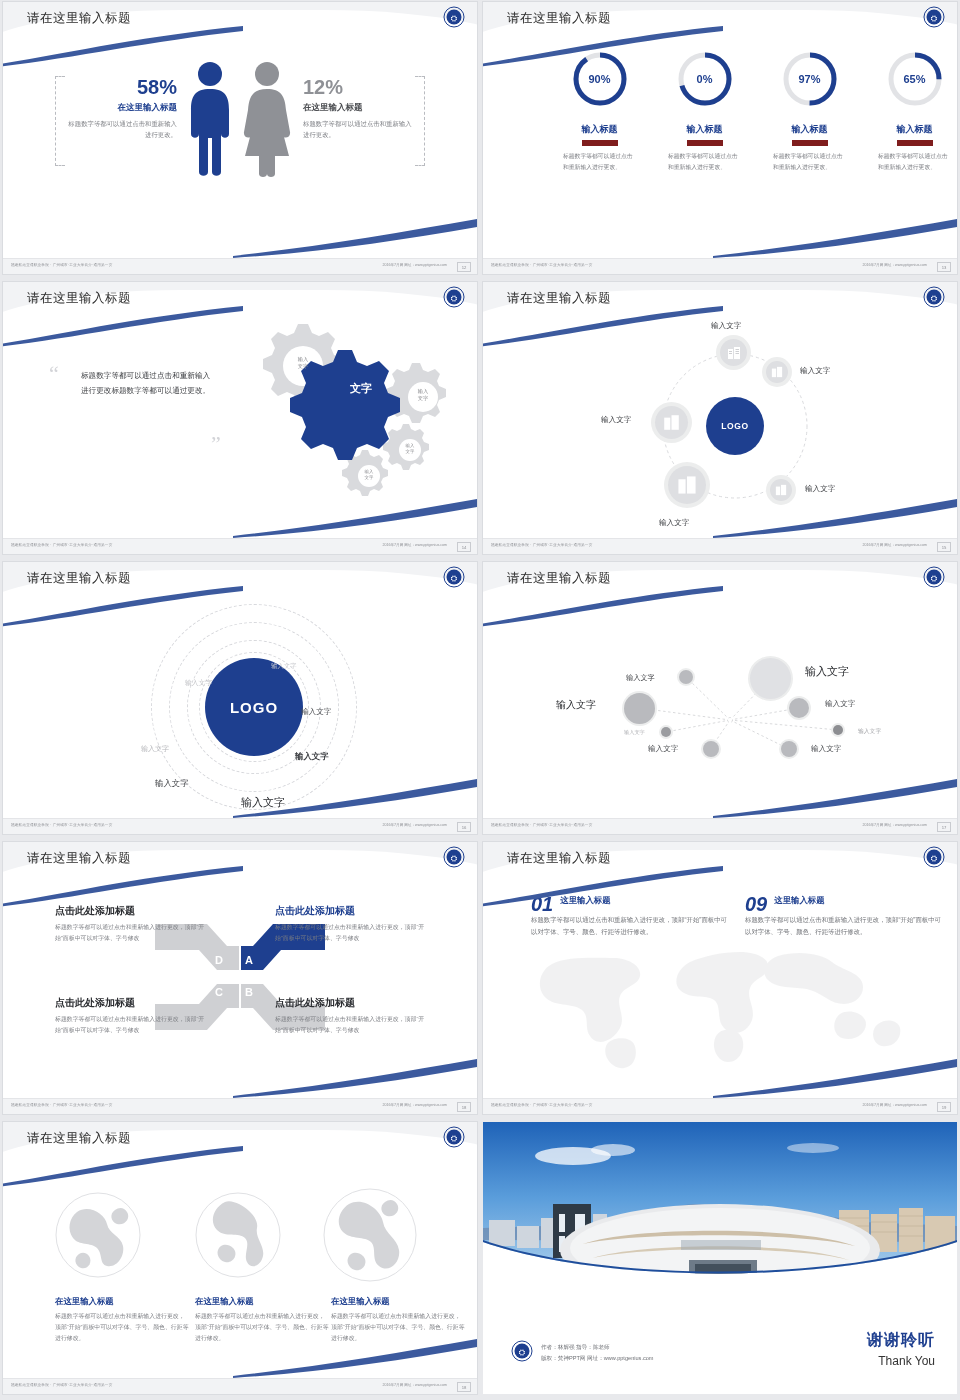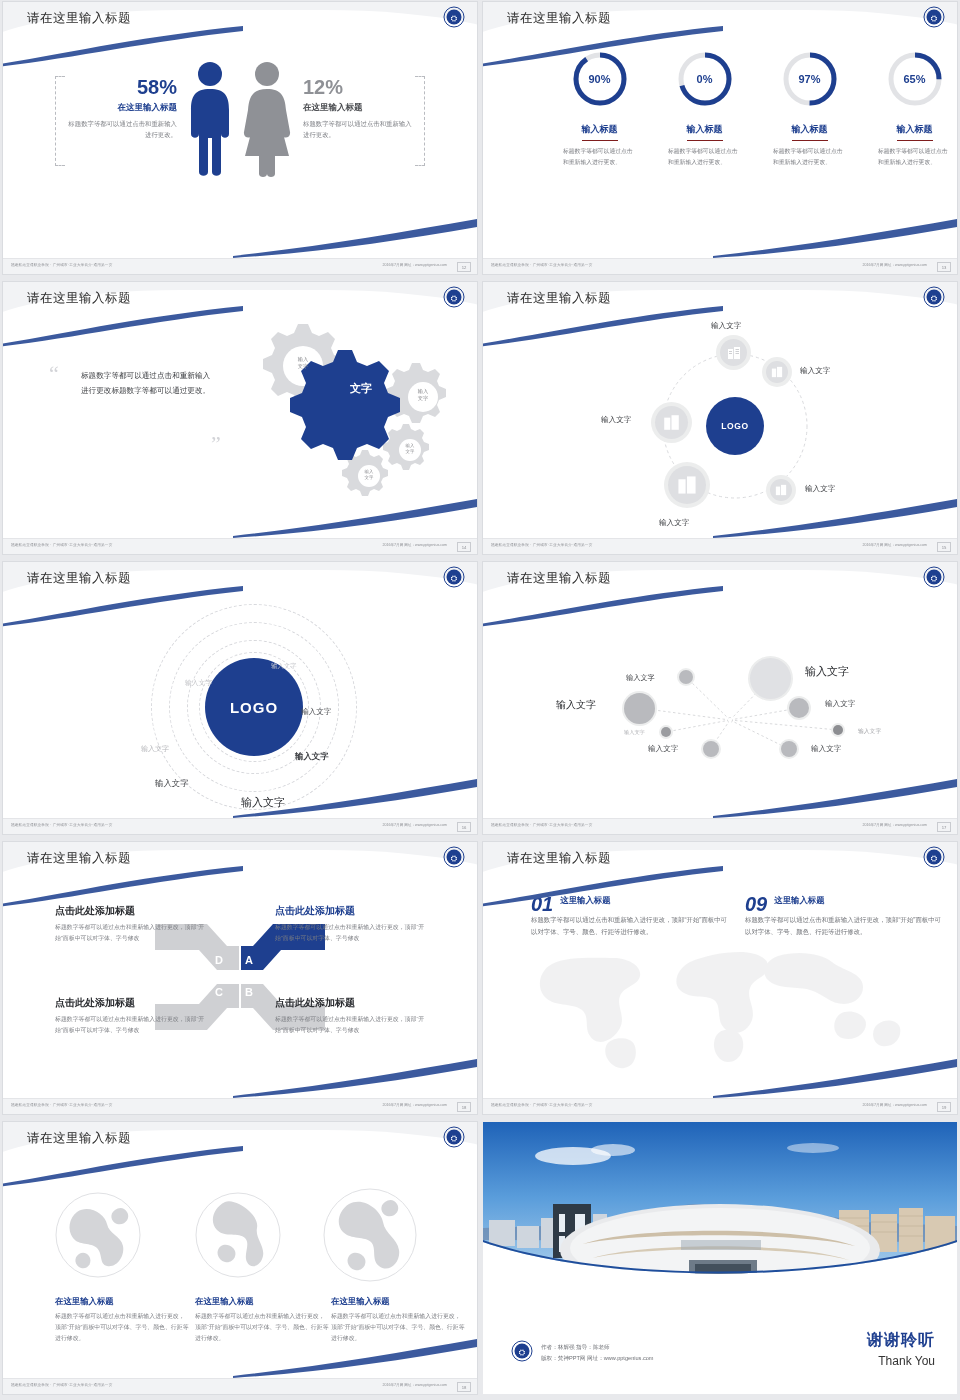--- a/index.html
+++ b/index.html
@@ -42,21 +42,21 @@
   .s1left { position:absolute; left:64px; top:40px; width:110px; text-align:right; }
   .s1right { position:absolute; right:64px; top:40px; width:110px; text-align:left; }
   .figs { position:absolute; left:50%; top:24px; transform:translateX(-50%); display:flex; gap:8px; }
 
   
   .donuts { display:flex; justify-content:flex-end; gap:20px; padding-top:14px;padding-left:42px; }
   .donut-col { width:85px; text-align:center; }
   .donut { position:relative; width:58px; height:58px; margin:0 auto; }
   .donut svg { display:block; }
   .donut .val { position:absolute; inset:0; display:flex; align-items:center; justify-content:center; font-size:11px; font-weight:bold; color:#1e3f8f; }
-  .d-title { margin-top:15px; font-size:9px; font-weight:bold; color:#1e3f8f; padding-bottom:4px; border-bottom:1px solid #7f1d1d; display:inline-block;}
+  .d-title { margin-top:15px; font-size:9px; font-weight:bold; color:#1e3f8f; padding-bottom:4px; border-bottom:6px solid #7f1d1d; display:inline-block;}
   .d-desc { margin-top:5px; font-size:5.8px; color:#7b7d82; line-height:1.85; text-align:left; padding:0 6px;}
 
   
   .quote-l { position:absolute; left:46px; top:50px; font-size:22px; color:#d3d4d8; font-family:"Liberation Serif", serif; line-height:.7;}
   .quote-r { position:absolute; left:208px; top:120px; font-size:22px; color:#d3d4d8; font-family:"Liberation Serif", serif; line-height:.7;}
   .quote-txt { position:absolute; left:78px; top:52px; width:130px; font-size:7.6px; color:#3c3e42; line-height:2.0;}
   .gears { position:absolute; right:8px; top:-6px; width:250px; height:190px; }
   .gears .gt { position:absolute; text-align:center; font-size:5.2px; color:#88898d; line-height:1.25; }
   .gears .gt.main { font-size:11px; font-weight:bold; color:#ffffff; }
 

